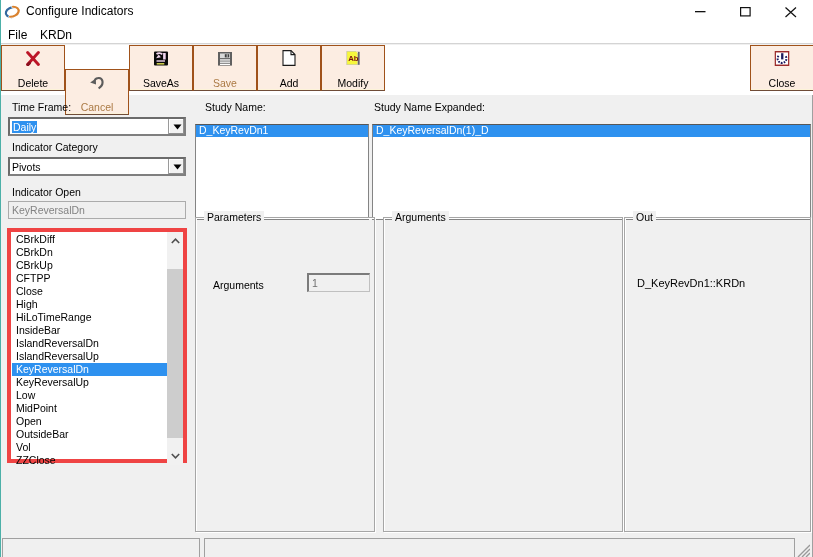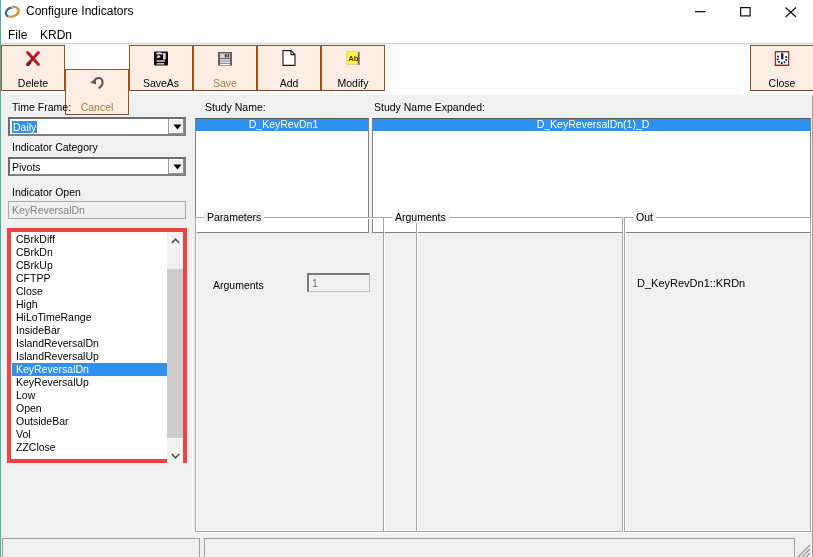--- a/index.html
+++ b/index.html
@@ -27,21 +27,21 @@
 .cbtn svg { position:absolute; left:4px; top:5px; }
 .selblue { background:#2e91ef; color:#fff; padding:0 1px; }
 #indtype { left:8px; top:201px; width:178px; height:18px; background:#efefef; border:1px solid #ababab; color:#838383; padding:2px 0 0 3px; }
 
 #leftlist { left:7px; top:228px; width:180px; height:235px; background:#fff; border:4px solid #ef4444; }
 #leftlist .items { position:absolute; left:1px; top:1px; line-height:13px; padding-left:4px; }
 #leftlist .sel { background:#2e91ef; color:#fff; margin-left:-4px; padding-left:4px; width:162px; }
 #lscroll { position:absolute; right:0; top:0; width:16px; height:233px; background:#f1f1f1; }
 #lthumb { position:absolute; left:0; top:37px; width:16px; height:169px; background:#cdcdcd; }
 
-.slist { top:118px; height:115px; background:#fff; border:1px solid #848484; border-top:1px solid #575757;text-align:center; }
+.slist { top:124px; height:96px; background:#fff; border:1px solid #848484; border-top:1px solid #575757; }
 .slist .row { position:absolute; left:0; right:0; top:0; height:12px; background:#2e91ef; color:#fff; line-height:10.5px; padding-left:3px; }
 
 .grp { top:217px; height:315px; border:1px solid #a6a6a6; box-shadow:inset 1px 1px 0 #ffffff, 1px 1px 0 #ffffff; }
 .grp .cap { position:absolute; left:8px; top:-7px; background:#f0f0f0; padding:0 3px; }
 
 #bb { left:307px; top:273px; width:63px; height:19px; background:#f0f0f0; border-top:2px solid #7b7b7b; border-left:2px solid #7b7b7b; border-right:1px solid #c0c0c0; border-bottom:1px solid #c0c0c0; color:#6f6f6f; padding:2px 0 0 3px; }
 
 .statbox { background:#f0f0f0; border:1px solid #a0a0a0; }
 </style>
 </head>
@@ -165,20 +165,21 @@
     <div>CFTPP</div>
     <div>Close</div>
     <div>High</div>
     <div>HiLoTimeRange</div>
     <div>InsideBar</div>
     <div>IslandReversalDn</div>
     <div>IslandReversalUp</div>
     <div class="sel">KeyReversalDn</div>
     <div>KeyReversalUp</div>
     <div>Low</div>
+    <div>MidPoint</div>
     <div>Open</div>
     <div>OutsideBar</div>
     <div>Vol</div>
     <div>ZZClose</div>
   </div>
   <div id="lscroll">
     <svg style="position:absolute; left:4px; top:6px;" width="9" height="6" viewBox="0 0 9 6">
         <path d="M0.8 5 L4.5 1.2 L8.2 5" fill="none" stroke="#505050" stroke-width="1.6"></path>
       </svg>
     <div id="lthumb"></div>
@@ -190,21 +191,21 @@
 
 <span class="abs lab" style="left:205px; top:101px;">Study Name:</span>
 <span class="abs lab" style="left:374px; top:101px;text-align:center;">Study Name Expanded:</span>
 <div class="abs slist" style="left:195px; width:174px;">
     <div class="row">D_KeyRevDn1</div>
   </div>
 <div class="abs slist" style="left:372px; width:439px;">
     <div class="row">D_KeyReversalDn(1)_D</div>
   </div>
 
-<div class="abs grp" style="left:195px; width:222px;">
+<div class="abs grp" style="left:195px; width:180px;">
     <span class="cap">Parameters</span>
   </div>
 <div class="abs grp" style="left:383px; width:240px;">
     <span class="cap">Arguments</span>
   </div>
 <div class="abs grp" style="left:624px; width:187px;">
     <span class="cap">Out</span>
   </div>
 
 <span class="abs lab" style="left:213px; top:279px;">Arguments</span>

